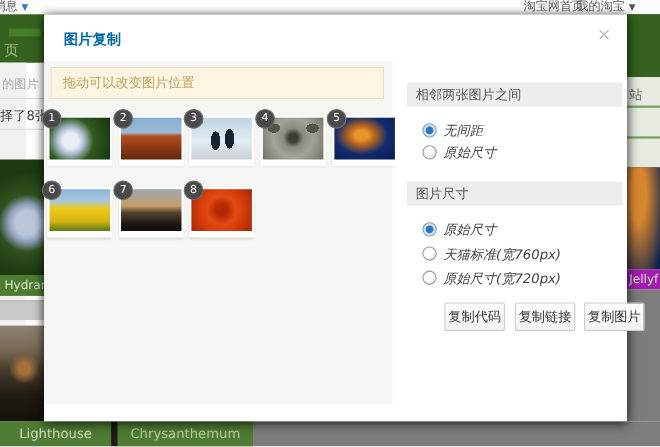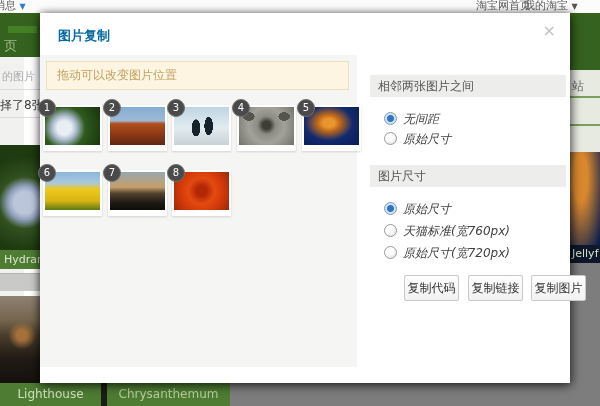--- a/index.html
+++ b/index.html
@@ -28,21 +28,21 @@
   .graybar{left:0;top:216px;width:40px;height:17px;background:#c9c9c7;border-top:1px solid #b5b5b3;}
   .photo-lighthouse-bg{left:0;top:239px;width:40px;height:87px;
       background:radial-gradient(circle at 55% 45%, #a5713a 0 5px, transparent 14px),
                  linear-gradient(180deg,#8e8273 0%,#75654e 28%,#4a3d2c 45%,#201b14 72%,#14110c 100%);}
   .rightcol{left:570px;top:70px;width:30px;height:82px;background:#e6eae0;}
   .rc-text{left:2px;top:8px;color:#6a6a6a;font-size:12px;white-space:nowrap;}
   .rc-line1{left:0;top:26px;width:30px;height:2px;background:#7aa05c;}
   .rc-line2{left:0;top:54px;width:30px;height:2px;background:#7aa05c;}
   .photo-jellyfish-bg{left:570px;top:152px;width:30px;height:93px;
       background:radial-gradient(ellipse at 35% 28%, #d9882f 0 7px, rgba(0,0,0,0) 26px),#0a1f4e;}
-  .bar-jellyf{left:570px;top:245px;width:30px;height:18px;background:#0f172a;color:#d9e6cc;
+  .bar-jellyf{left:570px;top:245px;width:30px;height:18px;background:#a21caf;color:#d9e6cc;
       font-size:11px;line-height:18px;padding-left:2px;box-sizing:border-box;overflow:hidden;white-space:nowrap;}
   .rightcol-gray{left:570px;top:263px;width:30px;height:120px;background:#7d7d7d;}
   .bottomstrip{left:0;top:383px;width:600px;height:23px;background:#7d7d7d;}
   .bar-lighthouse{position:absolute;left:0;top:0;width:101px;height:23px;background:#4e7c33;
       color:#cfe0bd;font-size:12px;line-height:23px;text-align:center;overflow:hidden;white-space:nowrap;}
   .bs-gap{position:absolute;left:101px;top:0;width:6px;height:23px;background:#1c1b14;}
   .bar-chrys{position:absolute;left:107px;top:0;width:123px;height:30px;background:#4e7c33;
       color:#b9cf9f;font-size:12px;line-height:23px;text-align:center;overflow:hidden;white-space:nowrap;}
 
   

